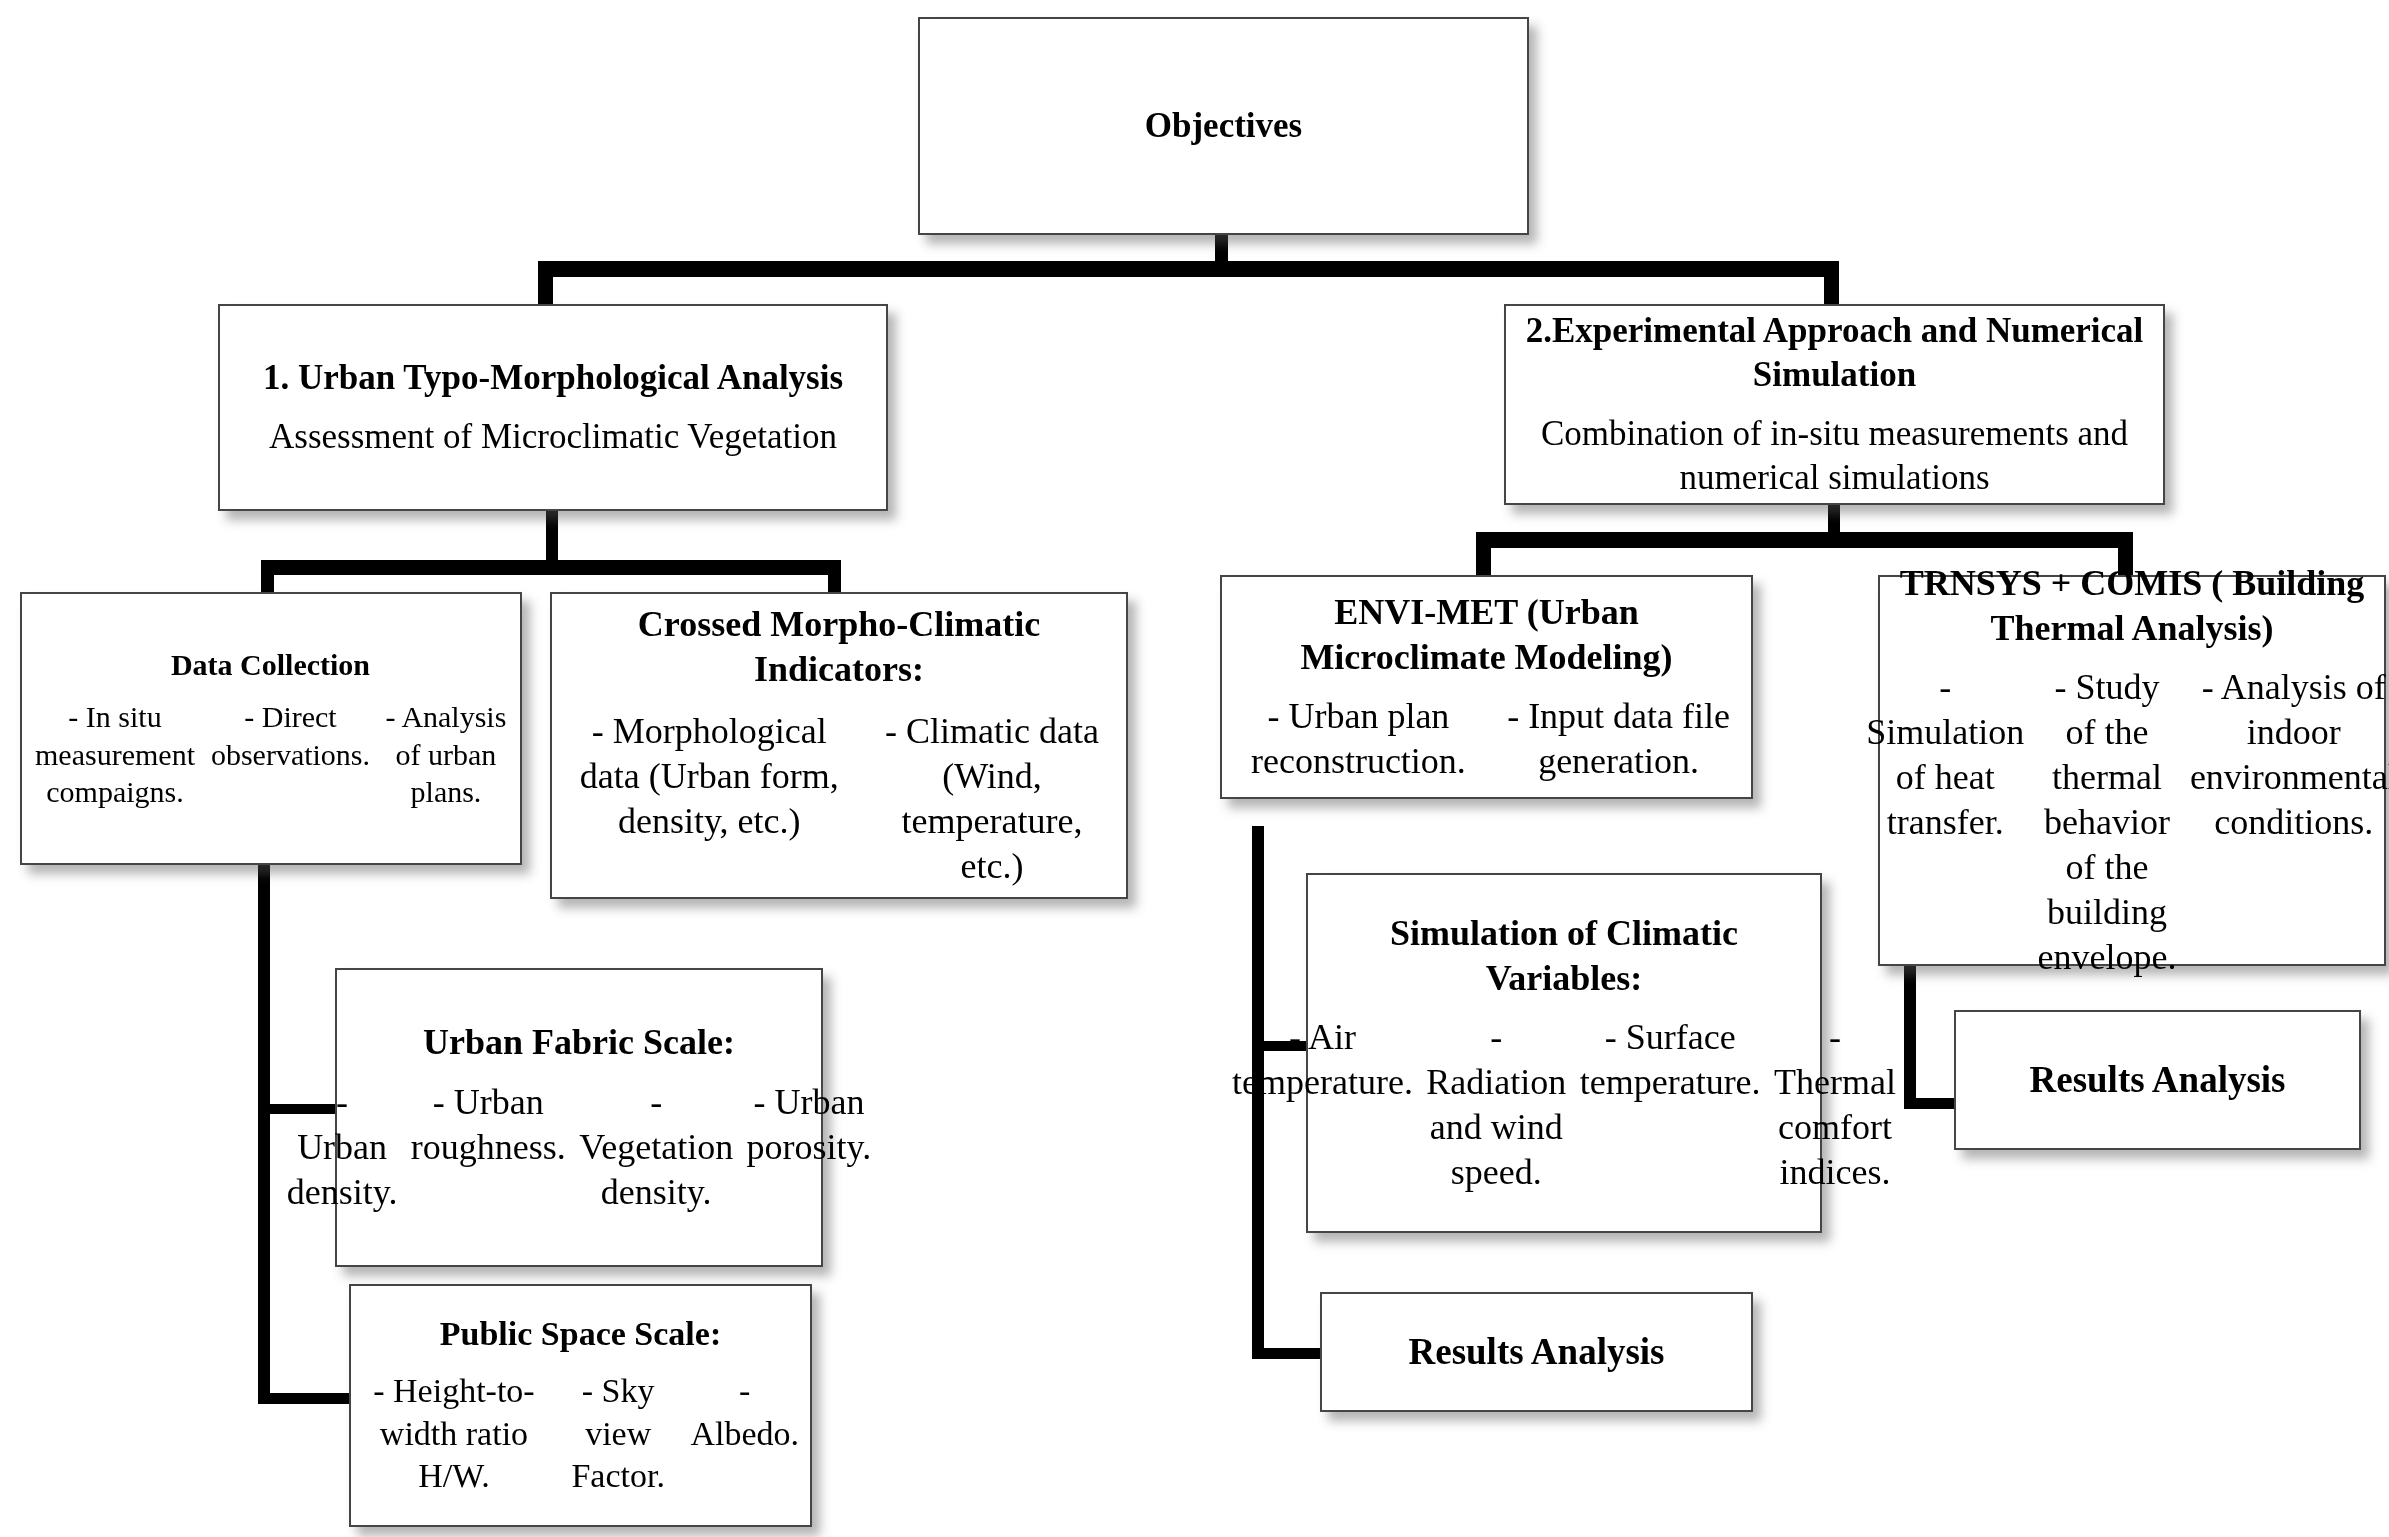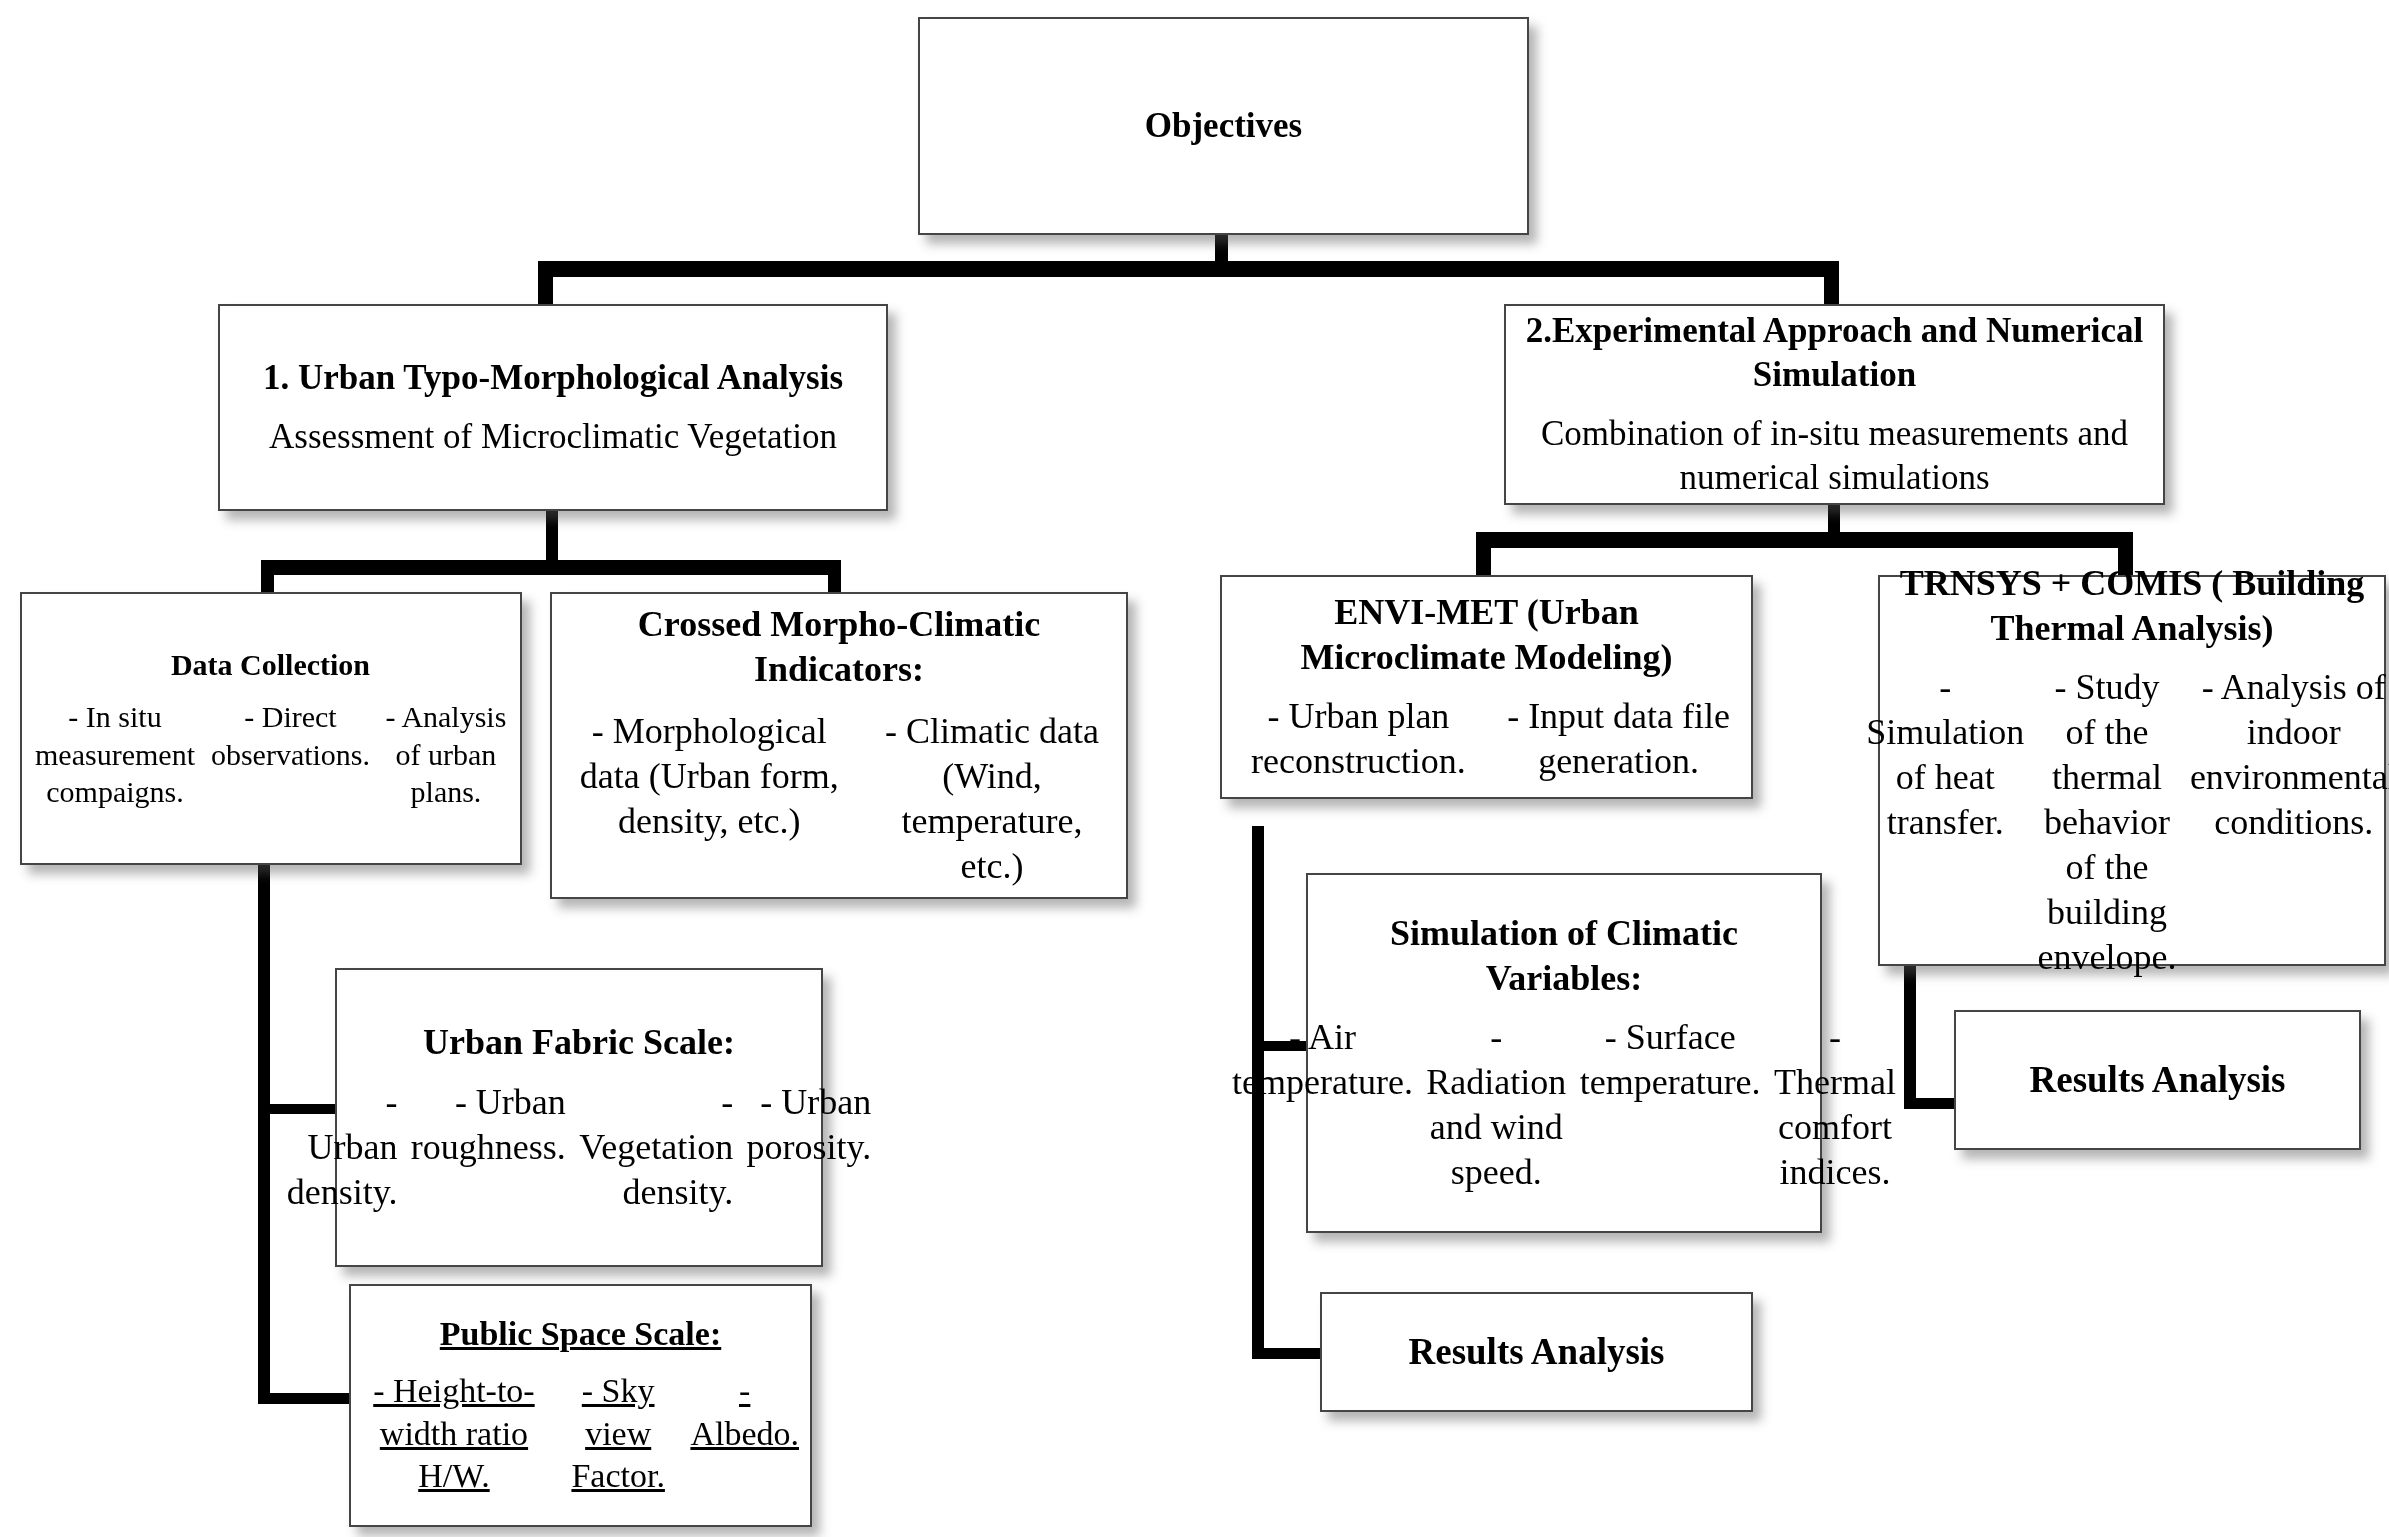--- a/index.html
+++ b/index.html
@@ -41,34 +41,34 @@
     display: flex;
     flex-direction: row;
     gap: 13.4px;
     margin-top: 14.5px;
     line-height: 1.25;
   }
   .fs62 { font-size: 35px; }
   .fs64 { font-size: 36px; }
   .fs66 { font-size: 37px; }
   .fs68 { font-size: 30px; }
-  .fs61 { font-size: 34px; text-decoration: underline; }
+  .fs61 { font-size: 34px; }
   .conn {
     position: absolute;
     background: #000000;
   }
   
   #objectives    { left: 918px; top: 16.7px;   width: 611px; height: 218px; }
   #urban-analysis{ left: 218px;  top: 304px;  width: 670px; height: 207px; }
   #experimental  { left: 1504px; top: 304px;  width: 661px; height: 201px; }
   #data-collection{ left: 19.5px;  top: 592px; width: 502px;  height: 273px; }
   #crossed       { left: 550px;  top: 592px; width: 578px; height: 307px; justify-content: space-between; }
   #envi-met      { left: 1220px; top: 575px; width: 533px;  height: 224px; }
   #trnsys        { left: 1878px; top: 575px; width: 508px;  height: 391px; }
-  #urban-fabric  { left: 335px;  top: 968px; width: 488px;  height: 299px; text-align: right; }
+  #urban-fabric  { left: 335px;  top: 968px; width: 488px;  height: 299px; }
   #public-space  { left: 349px;  top: 1284px; width: 463px;  height: 243px; }
   #sim-climatic  { left: 1306px; top: 873px; width: 516px;  height: 360px; }
   #results-left  { left: 1320px; top: 1292px; width: 433px;  height: 120px; }
   #results-right { left: 1954px; top: 1010px; width: 407px;  height: 140px; }
 </style>
 </head>
 <body>
 
 <div class="canvas">
 

